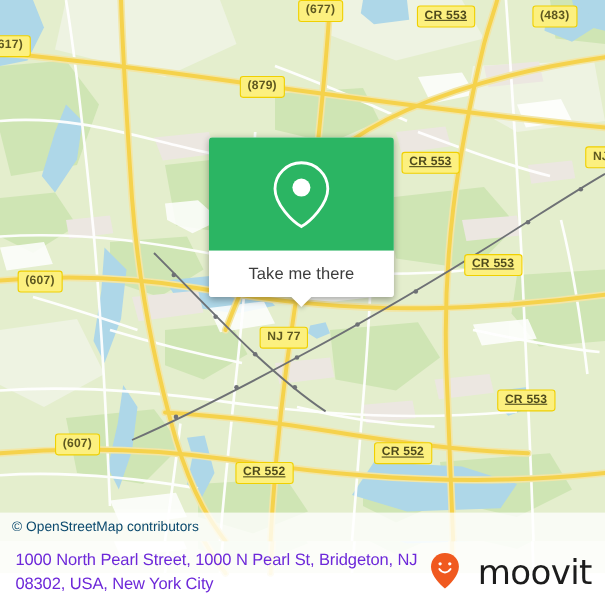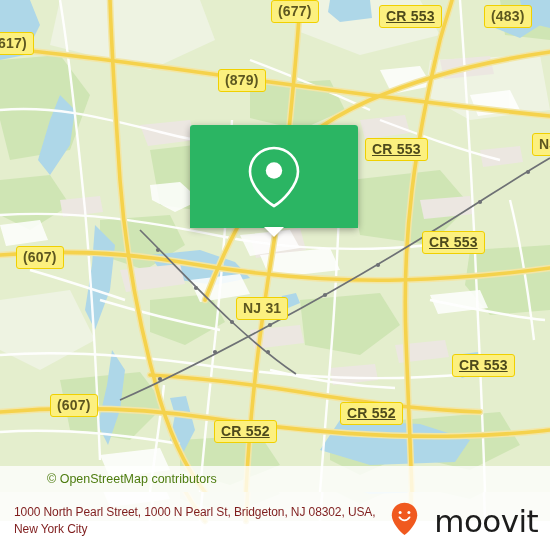--- a/index.html
+++ b/index.html
@@ -19,21 +19,21 @@
   .map-svg{position:absolute;left:0;top:0;width:550px;height:492px;display:block;}
 
   
   .shield{
     position:absolute;
     background:#fcf07f;
     border:1.6px solid #f0d000;
     border-radius:3px;
     color:#5d5720;
     font-weight:bold;
-    font-size:14px;
+    font-size:11px;
     line-height:1;
     padding:3px 6px 4px 6px;
     white-space:nowrap;
     letter-spacing:.2px;
     font-family:"Liberation Sans", sans-serif;
     text-align:center;
   }
   .shield.cr{color:#4e4a1c;text-decoration:underline;}
 
   
@@ -73,40 +73,40 @@
     z-index:2;
   }
 
   
   .attrib{
     position:absolute;left:0;bottom:0;width:550px;height:26px;
     background:rgba(255,255,255,.78);
     display:flex;align-items:center;
     box-sizing:border-box;padding-left:11px;
   }
-  .attrib span{font-size:12.5px;color:#4d7c0f;margin-left:36px;}
+  .attrib span{font-size:12.5px;color:#0c4a6e;}
 
   
   .footer{
     position:absolute;left:0;top:492px;width:550px;height:58px;
     background:#fff;
     overflow:hidden;
   }
   .footer-wm{
     position:absolute;left:0;top:-492px;width:550px;height:550px;
     opacity:.12;pointer-events:none;
   }
   .footer-inner{
     position:relative;z-index:2;
     display:flex;align-items:center;height:58px;
     padding:0 12px 0 14px;box-sizing:border-box;
   }
   .addr{
     flex:1;
-    font-size:12px;line-height:1.38;color:#7f1d1d;
+    font-size:15px;line-height:1.38;color:#6d28d9;
     padding-right:8px;
     letter-spacing:-.1px;
   }
   .brand{display:flex;align-items:center;gap:16px;flex:0 0 auto;}
   .brand-word{
     font-size:31px;color:#1c1c1c;font-weight:normal;
     letter-spacing:-.6px;line-height:1;
     font-family:"DejaVu Sans", sans-serif;
   }
 </style>
@@ -253,34 +253,37 @@
 
     <div class="shield" style="left:271px;top:0px">(677)</div>
     <div class="shield cr" style="left:379px;top:5px">CR 553</div>
     <div class="shield" style="left:484px;top:5px">(483)</div>
     <div class="shield" style="left:-9px;top:32px">617)</div>
     <div class="shield" style="left:218px;top:69px">(879)</div>
     <div class="shield cr" style="left:365px;top:138px">CR 553</div>
     <div class="shield" style="left:532px;top:133px">NJ</div>
     <div class="shield cr" style="left:422px;top:231px">CR 553</div>
     <div class="shield" style="left:16px;top:246px">(607)</div>
-    <div class="shield" style="left:236px;top:297px">NJ 31</div>
+    <div class="shield" style="left:236px;top:297px">NJ 77</div>
     <div class="shield cr" style="left:452px;top:354px">CR 553</div>
     <div class="shield" style="left:50px;top:394px">(607)</div>
     <div class="shield cr" style="left:340px;top:402px">CR 552</div>
     <div class="shield cr" style="left:214px;top:420px">CR 552</div>
 
     <div class="popup">
       <div class="popup-head">
         <span>
           <svg width="54" height="64" viewBox="0 0 54 64" xmlns="http://www.w3.org/2000/svg">
             <path d="M27 3C13.7 3 3 13.6 3 26.6 3 41.2 19.3 56.6 27 61 34.7 56.6 51 41.2 51 26.6 51 13.6 40.3 3 27 3Z" fill="none" stroke="#ffffff" stroke-width="2.6"></path>
             <circle cx="27" cy="25.5" r="8.2" fill="#ffffff"></circle>
           </svg>
         </span>
+      </div>
+      <div class="popup-foot">
+        <span>Take me there</span>
       </div>
       <div class="popup-tail"></div>
     </div>
 
     <div class="attrib">
       <span>© OpenStreetMap contributors</span>
     </div>
   </div>
 
   <div class="footer">

